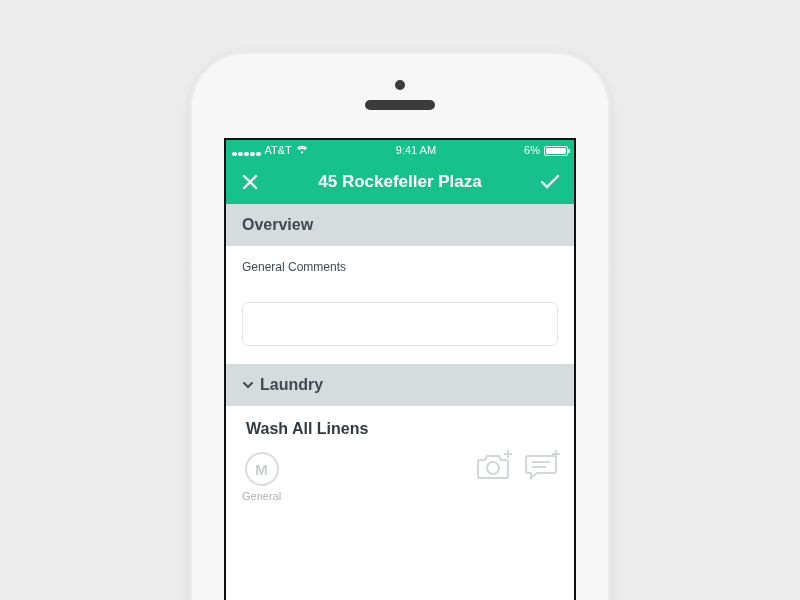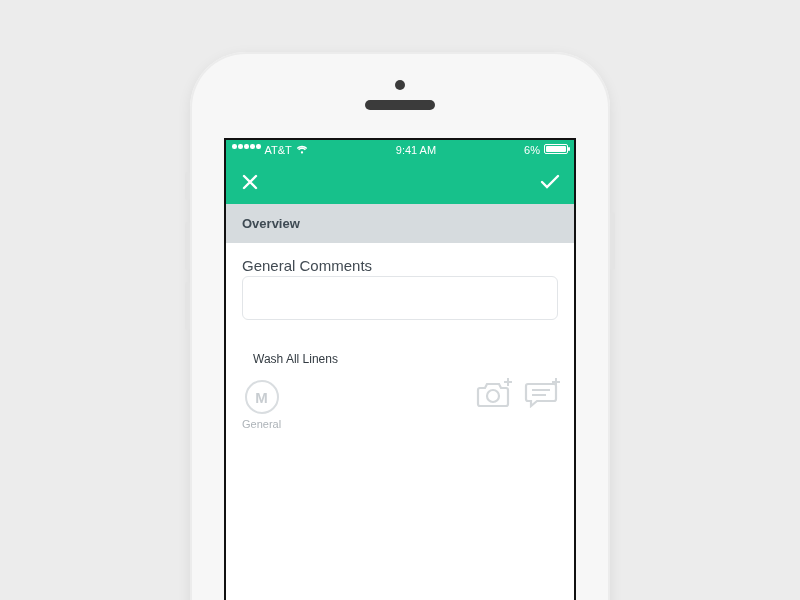--- a/index.html
+++ b/index.html
@@ -69,21 +69,21 @@
   .status-bar {
     height: 20px;
     background: #17c18b;
     color: #fff;
     font-size: 11px;
     display: flex;
     align-items: center;
     justify-content: space-between;
     padding: 0 6px;
   }
-  .status-left, .status-right { display: flex; align-items: flex-start; gap: 4px; }
+  .status-left, .status-right { display: flex; align-items: flex-end; gap: 4px; }
   .dots { display: flex; gap: 1.5px; }
   .dots span {
     width: 4.5px; height: 4.5px; border-radius: 50%;
     background: #fff;
   }
   .battery {
     position: relative;
     width: 24px; height: 10px;
     border: 1px solid #fff;
     border-radius: 2px;
@@ -121,50 +121,51 @@
     width: 24px; height: 24px;
     display: flex; align-items: center; justify-content: center;
     cursor: pointer;
   }
 
   
   .section-header {
     background: #d6dbde;
     color: #3e4a53;
     font-weight: 700;
-    font-size: 13px;
+    font-size: 16px;
     padding: 12px 16px;
     display: flex;
     align-items: center;
     gap: 6px;
   }
 
   .content-block {
     padding: 14px 16px 18px 16px;
     background: #fff;
   }
   .field-label {
-    font-size: 15px;
+    font-size: 12px;
     color: #414a52;
-    margin-bottom: 2px;
+    margin-bottom: 28px;
   }
   .text-input {
     width: 100%;
     height: 44px;
     border: 1px solid #e2e5e8;
     border-radius: 6px;
     background: #fff;
     padding: 0 10px;
     font-size: 15px;
   }
 
   .task-title {
-    font-size: 12px;
+    font-size: 16px;
     color: #333b42;
-    padding: 14px 16px 4px 27px;
+    padding: 14px 16px 4px 20px;
+    font-weight: bold;
   }
 
   .task-controls {
     display: flex;
     align-items: flex-start;
     justify-content: space-between;
     padding: 10px 16px 16px 16px;
   }
   .toggle-row {
     display: flex;
@@ -246,35 +247,44 @@
           </span>
       </div>
     </div>
 
     <div class="nav-header">
       <div class="icon-btn">
         <svg width="18" height="18" viewBox="0 0 18 18">
           <path stroke="#fff" stroke-width="2.4" stroke-linecap="round" d="M3 3l12 12M15 3L3 15"></path>
         </svg>
       </div>
+      <div class="title">45 Rockefeller Plaza</div>
       <div class="icon-btn">
         <svg width="22" height="18" viewBox="0 0 22 18">
           <path stroke="#fff" stroke-width="2.4" stroke-linecap="round" fill="none" d="M3 9l5 5L19 3"></path>
         </svg>
       </div>
     </div>
 
     <div class="section-header">
       <span>Overview</span>
     </div>
     <div class="content-block">
       <div class="field-label">General Comments</div>
       <input class="text-input" value="" style="">
     </div>
 
+    <div class="section-header">
+      <span>
+        <svg width="12" height="10" viewBox="0 0 12 10">
+            <path fill="none" stroke="#3e4a53" stroke-width="2" stroke-linecap="round" d="M2 3l4 4 4-4"></path>
+          </svg>
+      </span>
+      <span>Laundry</span>
+    </div>
 
     <div class="task-title">Wash All Linens</div>
 
     <div class="task-controls">
       <div class="toggle-row">
 
 
         <div class="toggle-group">
           <div class="circle-btn">
             <span>M</span>

